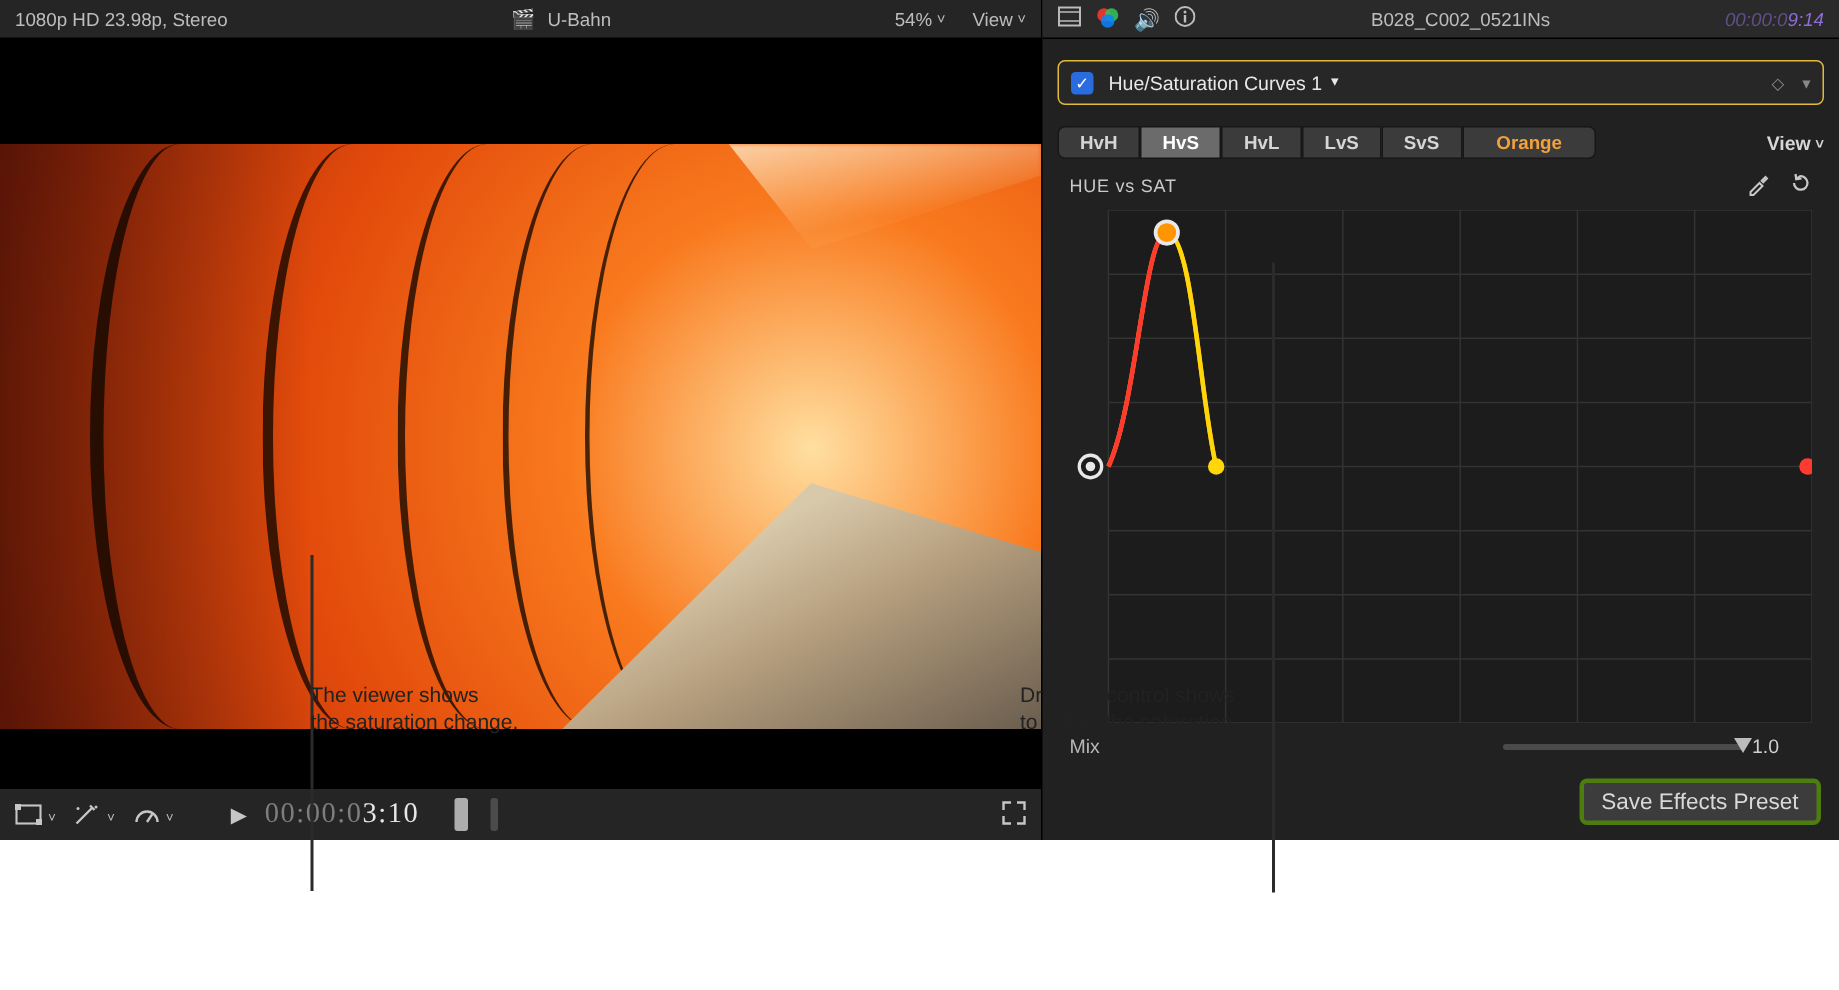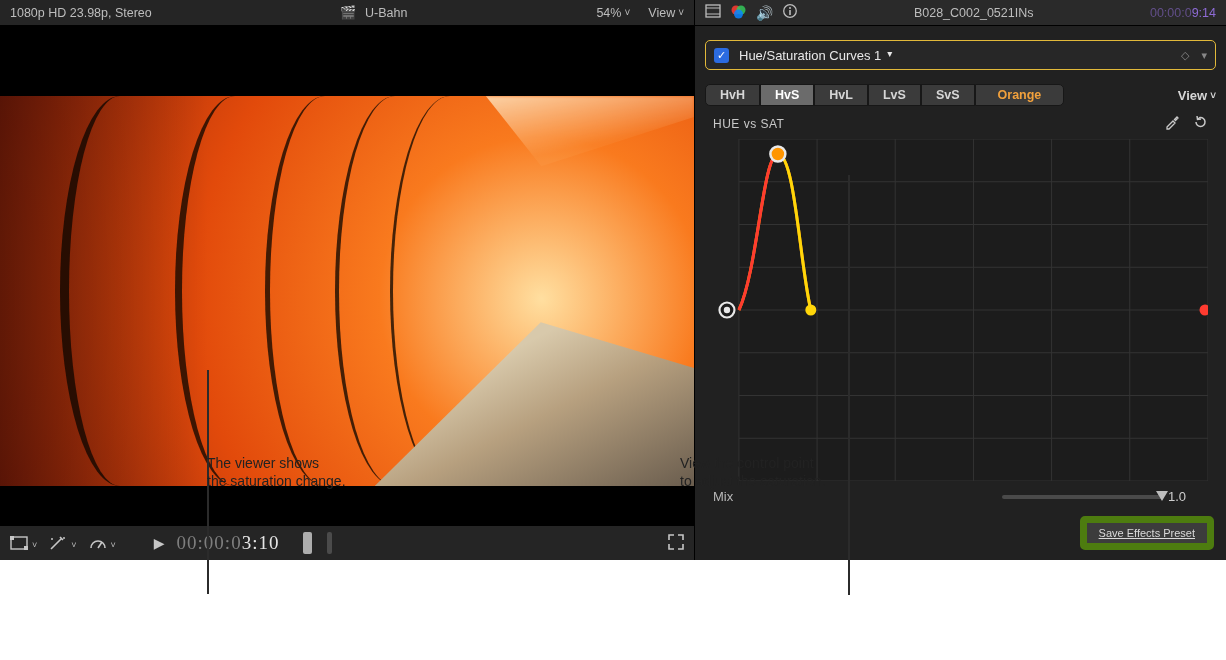--- a/index.html
+++ b/index.html
@@ -191,24 +191,23 @@
   .slider-thumb {
     position:absolute; right:-6px; top:-4px;
     width:0;height:0;
     border-left:6px solid transparent;
     border-right:6px solid transparent;
     border-top:10px solid #bcbcbc;
   }
   .mix-val { color:#cfcfcf; font-size:13px; width:40px; }
   .save-preset-row { display:flex; justify-content:flex-end; padding: 10px 12px; }
   .save-preset-btn {
-    background:#3c3c3c; color:#d9d9d9; font-size:11px;
-    padding:4px 12px; border:7px solid #4d7c0f; border-radius:5px;
+    background:#3c3c3c; color:#d9d9d9; font-size:15px;
+    padding:4px 12px; border:3px solid #4d7c0f; border-radius:5px;
     cursor:pointer;
-    text-decoration:underline;
   }
   
   .annotations {
     position: relative;
     width: 1226px; height: 100px;
     font-family: -apple-system, "Helvetica Neue", Arial, sans-serif;
     font-size: 14px;
     color: #222;
     line-height: 1.3;
   }
@@ -308,21 +307,21 @@
       <span class="tab-icon">
         <svg width="14" height="14" viewBox="0 0 14 14">
             <circle cx="7" cy="7" r="6.3" fill="none" stroke="#bdbdbd" stroke-width="1.3"></circle>
             <circle cx="7" cy="4" r="1" fill="#bdbdbd"></circle>
             <rect x="6.2" y="6" width="1.6" height="5" fill="#bdbdbd"></rect>
           </svg>
       </span>
       <span class="spacer"></span>
       <span>B028_C002_0521INs</span>
       <span class="spacer"></span>
-      <span class="purple" style="font-size:12.5px;">
+      <span class="purple" style="font-size:12.5px;font-style:italic;">
         <span style="opacity:.55">00:00:0</span><span>9:14</span>
       </span>
     </div>
 
     <div class="effect-title-row">
       <span class="chk">✓</span>
       <span class="effect-title">
         <span>Hue/Saturation Curves 1</span>
         <span style="font-size:10px;">▾</span>
       </span>
@@ -427,16 +426,16 @@
 
 <div class="callout-line" style="left:207px; top:370px; height:224px;"></div>
 <div class="callout-line" style="left:848px; top:175px; height:420px;"></div>
 
 <div class="annotations">
   <div class="ann" style="left:207px; top:34px;">
     <div>The viewer shows</div>
     <div>the saturation change.</div>
   </div>
   <div class="ann" style="left:680px; top:34px;">
-    <div>View the control point</div>
+    <div>Drag the control shows</div>
     <div>to adjust the saturation.</div>
   </div>
 </div>
 
 </body></html>

